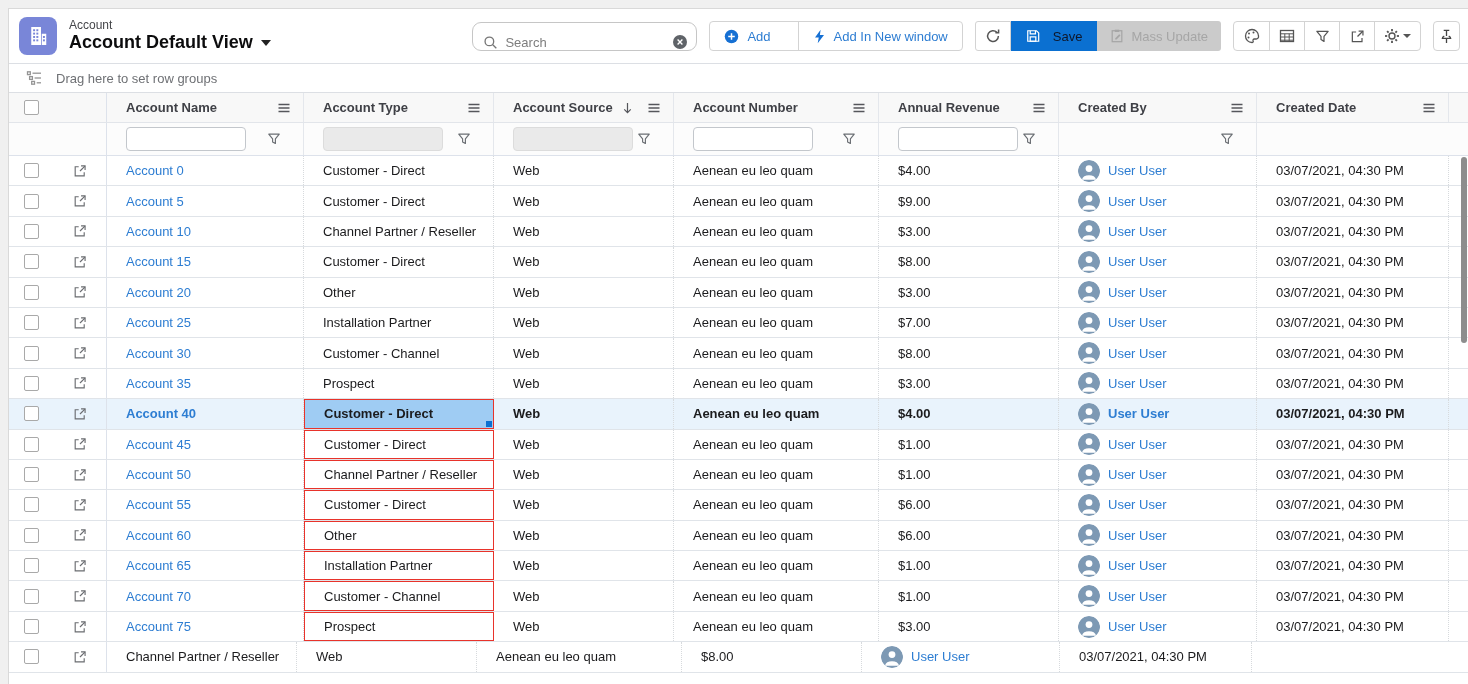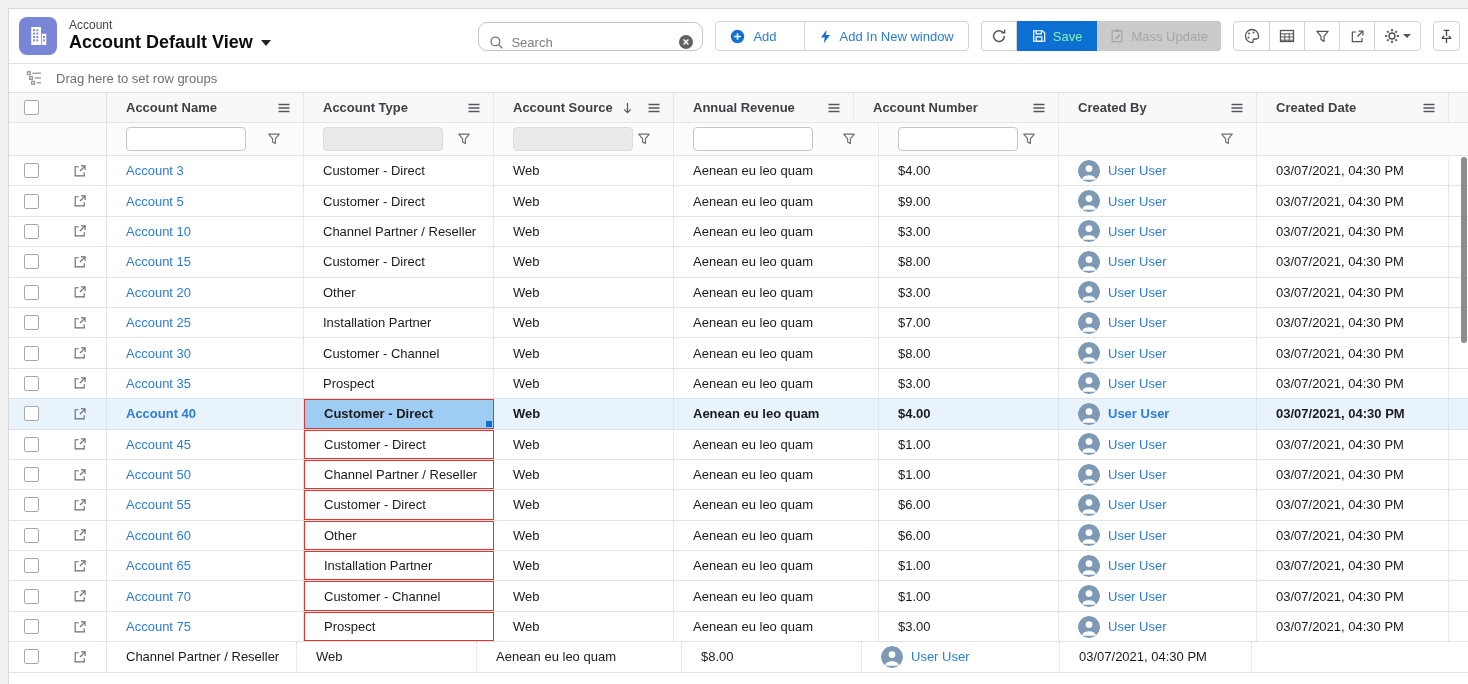--- a/index.html
+++ b/index.html
@@ -19,22 +19,22 @@
   .searchbox { width:225px; height:29px; border:1px solid #c6c6c6; border-radius:9px; display:flex; align-items:flex-end; padding:0 8px 0 10px; gap:7px; background:#fff; }
   .searchbox input { border:none; outline:none; flex:1; font-size:13px; color:#333; min-width:0; background:transparent; }
   .searchbox input::placeholder { color:#7d7d7d; }
   .btn-group { display:flex; align-items:stretch; border:1px solid #d3d3d3; border-radius:4px; background:#fff; height:30px;gap:13px; }
   .btn-group .gbtn { display:flex; align-items:center; gap:8px; padding:0 14px; font-size:13px;
                      color:var(--link-blue,#2d7dd2); background:transparent; border:none; cursor:pointer; }
   .btn-group .gbtn + .gbtn { border-left:1px solid #d3d3d3; }
   .action-cluster { display:flex; align-items:center; }
   .icon-btn { width:36px; height:30px; background:#fff; border:1px solid #d3d3d3; display:flex; align-items:center; justify-content:center; cursor:pointer; }
   .icon-btn.rounded { border-radius:4px; }
-  .btn-save { height:30px; padding:0 15px; background:var(--accent-blue,#0b70d1); color:#86efac; border:none;
-              font-size:13px; display:flex; align-items:center; gap:7px; cursor:pointer; }
+  .btn-save { height:30px; padding:0 15px; background:var(--accent-blue,#0b70d1); color:#0f172a; border:none;
+              font-size:13px; display:flex; align-items:center; gap:13px; cursor:pointer; }
   .btn-mass { height:30px; padding:0 13px; background:var(--disabled-button-bg,#cbcbcb); color:#a6a6a6; border:none;
               font-size:13px; display:flex; align-items:center; gap:7px; border-radius:0 3px 3px 0; }
   .tool-group { display:flex; align-items:stretch; border:1px solid #d3d3d3; border-radius:4px; height:30px; background:#fff; }
   .tool-group .tbtn { width:35px; border:none; background:transparent; display:flex; align-items:center; justify-content:center; gap:3px; cursor:pointer; }
   .tool-group .tbtn + .tbtn { border-left:1px solid #d3d3d3; }
   .tool-group .tbtn.wide { width:46px; }
   .caret-sm { width:0; height:0; border-left:4px solid transparent; border-right:4px solid transparent; border-top:4px solid #555; }
 
   
   .rowgroup-bar { height:30px; border-top:1px solid #dcdfe4; border-bottom:1px solid #dcdfe4;
@@ -260,28 +260,28 @@
     </div>
     <div class="hcell c-source">
       <span>Account Source</span>
       <svg width="13" height="14" viewBox="0 0 14 14" style="margin-left:8px">
         <path d="M7 1.5v10M3.5 8.5L7 12l3.5-3.5" fill="none" stroke="#55565b" stroke-width="1.3"></path>
       </svg>
       <svg class="menu-ic" width="14" height="14" viewBox="0 0 14 14">
           <path d="M1.5 3.5h11M1.5 7h11M1.5 10.5h11" stroke="#55565b" stroke-width="1.3"></path>
         </svg>
     </div>
+    <div class="hcell c-number">
+      <span>Account Number</span>
+      <svg class="menu-ic" width="14" height="14" viewBox="0 0 14 14">
+          <path d="M1.5 3.5h11M1.5 7h11M1.5 10.5h11" stroke="#55565b" stroke-width="1.3"></path>
+        </svg>
+    </div>
     <div class="hcell c-revenue">
       <span>Annual Revenue</span>
-      <svg class="menu-ic" width="14" height="14" viewBox="0 0 14 14">
-          <path d="M1.5 3.5h11M1.5 7h11M1.5 10.5h11" stroke="#55565b" stroke-width="1.3"></path>
-        </svg>
-    </div>
-    <div class="hcell c-number">
-      <span>Account Number</span>
       <svg class="menu-ic" width="14" height="14" viewBox="0 0 14 14">
           <path d="M1.5 3.5h11M1.5 7h11M1.5 10.5h11" stroke="#55565b" stroke-width="1.3"></path>
         </svg>
     </div>
     <div class="hcell c-createdby">
       <span>Created By</span>
       <svg class="menu-ic" width="14" height="14" viewBox="0 0 14 14">
           <path d="M1.5 3.5h11M1.5 7h11M1.5 10.5h11" stroke="#55565b" stroke-width="1.3"></path>
         </svg>
     </div>
@@ -358,21 +358,21 @@
       <span class="checkbox"></span>
     </div>
     <div class="cell c-expand">
       <svg width="14" height="14" viewBox="0 0 16 16" style="cursor:pointer">
         <path d="M6.5 3.2H2.5v10.3h10.3V9.5" fill="none" stroke="#6a6c70" stroke-width="1.3"></path>
         <path d="M9.2 2.2h4.6v4.6" fill="none" stroke="#6a6c70" stroke-width="1.3"></path>
         <line x1="13.6" y1="2.4" x2="8" y2="8" stroke="#6a6c70" stroke-width="1.3"></line>
       </svg>
     </div>
     <div class="cell c-name">
-      <a class="link bind-name">Account 3</a>
+      <a class="link bind-name">Account 0</a>
     </div>
     <div class="cell c-type">
           <span class="bind-type">Customer - Direct</span>
         </div>
     <div class="cell c-source">
           <span class="bind-source">Web</span>
         </div>
     <div class="cell c-number">
           <span class="bind-number">Aenean eu leo quam</span>
         </div>

